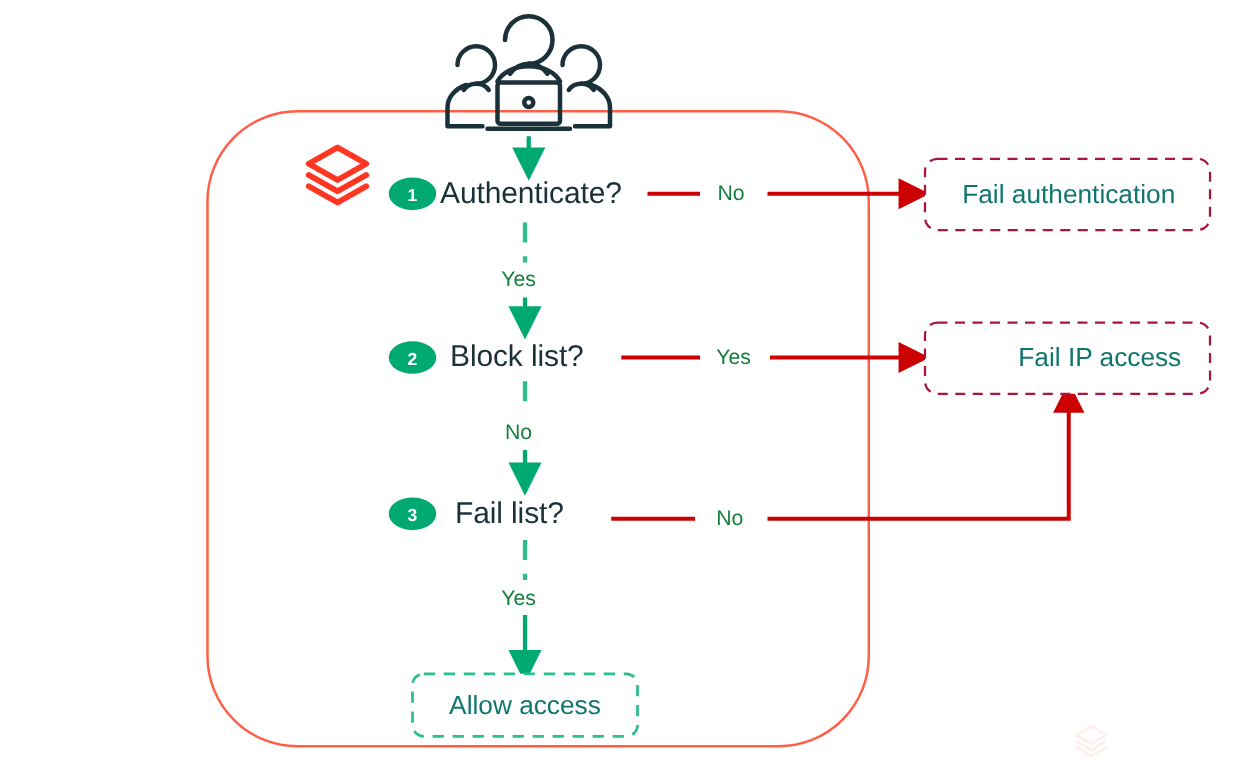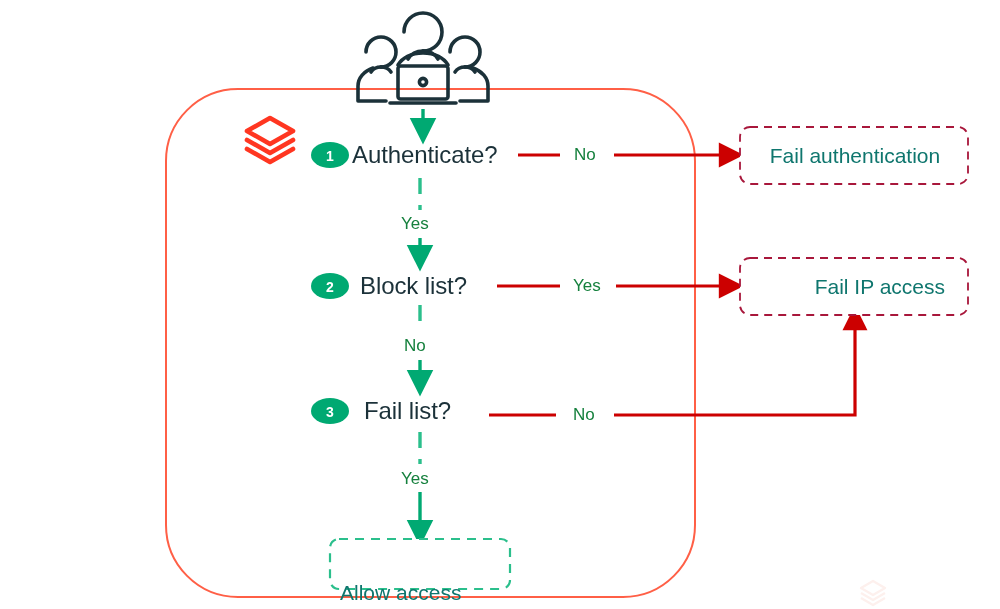--- a/index.html
+++ b/index.html
@@ -172,16 +172,16 @@
   <div class="lbl branch-label" style="left:574px; top:146px;">No</div>
   <div class="lbl branch-label" style="left:573px; top:277px;">Yes</div>
   <div class="lbl branch-label" style="left:573px; top:406px;">No</div>
 
   <div class="lbl branch-label" style="left:401px; top:215px;">Yes</div>
   <div class="lbl branch-label" style="left:404px; top:337px;">No</div>
   <div class="lbl branch-label" style="left:401px; top:470px;">Yes</div>
 
   <div class="lbl box-text" style="left:765px; top:145px; width:180px; text-align:center;">Fail authentication</div>
   <div class="lbl box-text" style="left:765px; top:276px; width:180px; text-align:right;">Fail IP access</div>
-  <div class="lbl box-text" style="left:340px; top:582px; width:160px; ">Allow access</div>
+  <div class="lbl box-text" style="left:340px; top:554px; width:160px; text-align:center;">Allow access</div>
 
 
 </div>
 
 </body></html>

